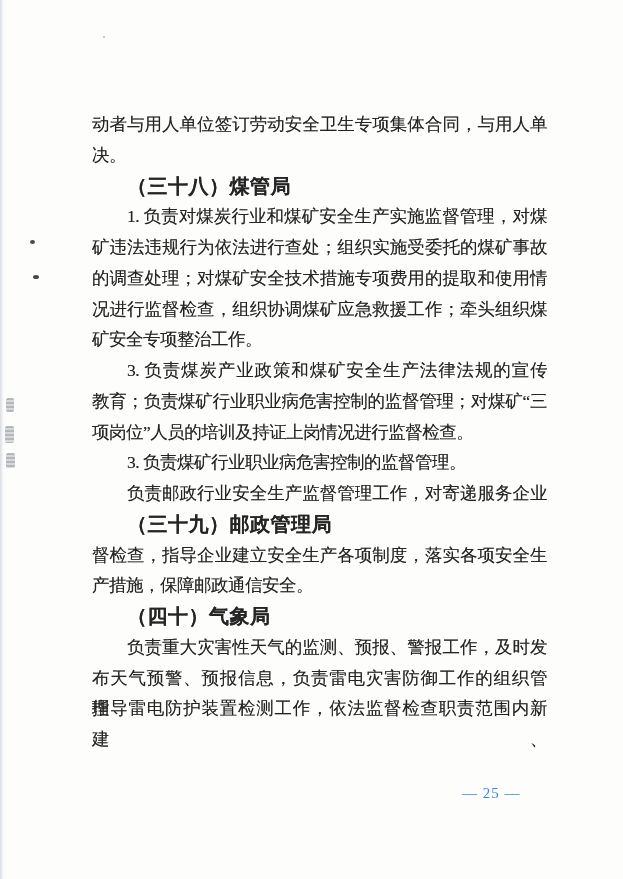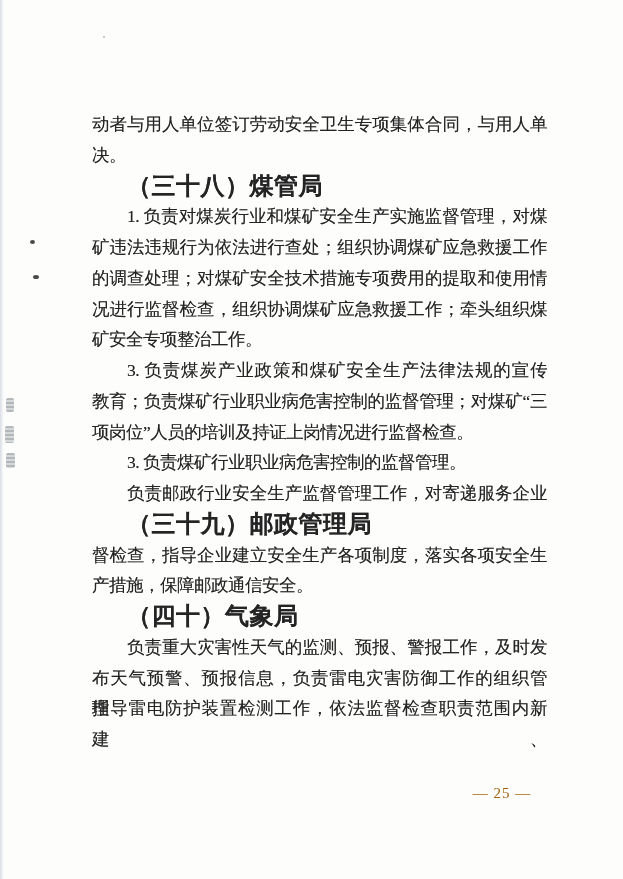--- a/index.html
+++ b/index.html
@@ -40,33 +40,33 @@
     text-shadow: 0 0 0.4px rgba(30,30,30,0.45);
     text-align: left;
   }
   .line.just {
     text-align: justify;
     text-align-last: justify;
   }
   .line.ind { padding-left: 35px; }
   .line.head {
     font-weight: bold;
-    font-size: 24px;
+    font-size: 20px;
     letter-spacing: 0.5px;
     text-shadow: 0 0 0.6px rgba(20,20,20,0.7);
   }
   .pagenum {
     position: absolute;
     left: 462px; top: 782px;
     width: 80px; height: 22px;
     line-height: 22px;
     font-size: 15px;
     letter-spacing: 1px;
-    text-align: center;
-    color: #a16207;
+    text-align: left;
+    color: #3b82f6;
   }
   
   .speck {
     position: absolute;
     background: #4a4a4a;
     border-radius: 50%;
   }
   .smudge {
     position: absolute;
     background: repeating-linear-gradient(180deg, #9aa0a4 0 2px, #c9cdd0 2px 4px);
@@ -78,21 +78,21 @@
 <body>
 
 <div class="page">
   <div class="edge-left"></div>
 
   <div class="content" id="doc-lines">
       <div class="line just">动者与用人单位签订劳动安全卫生专项集体合同，与用人单</div>
       <div class="line">决。</div>
       <div class="line head ind">（三十八）煤管局</div>
       <div class="line just ind">1. 负责对煤炭行业和煤矿安全生产实施监督管理，对煤</div>
-      <div class="line just">矿违法违规行为依法进行查处；组织协调煤矿应急救援工作</div>
+      <div class="line just">矿违法违规行为依法进行查处；组织实施受委托的煤矿事故</div>
       <div class="line just">的调查处理；对煤矿安全技术措施专项费用的提取和使用情</div>
       <div class="line just">况进行监督检查，组织协调煤矿应急救援工作；牵头组织煤</div>
       <div class="line">矿安全专项整治工作。</div>
       <div class="line just ind">3. 负责煤炭产业政策和煤矿安全生产法律法规的宣传</div>
       <div class="line just">教育；负责煤矿行业职业病危害控制的监督管理；对煤矿“三</div>
       <div class="line">项岗位”人员的培训及持证上岗情况进行监督检查。</div>
       <div class="line ind">3. 负责煤矿行业职业病危害控制的监督管理。</div>
       <div class="line just ind">负责邮政行业安全生产监督管理工作，对寄递服务企业</div>
       <div class="line head ind">（三十九）邮政管理局</div>
       <div class="line just">督检查，指导企业建立安全生产各项制度，落实各项安全生</div>

